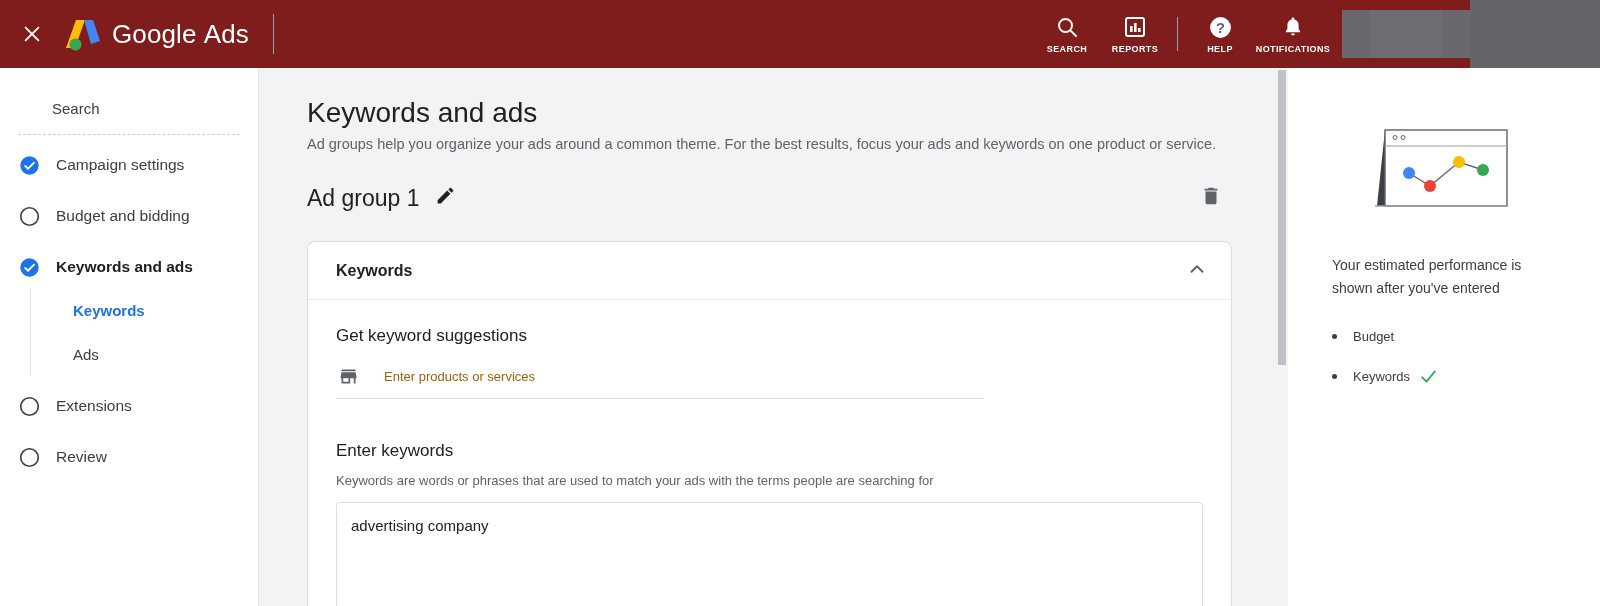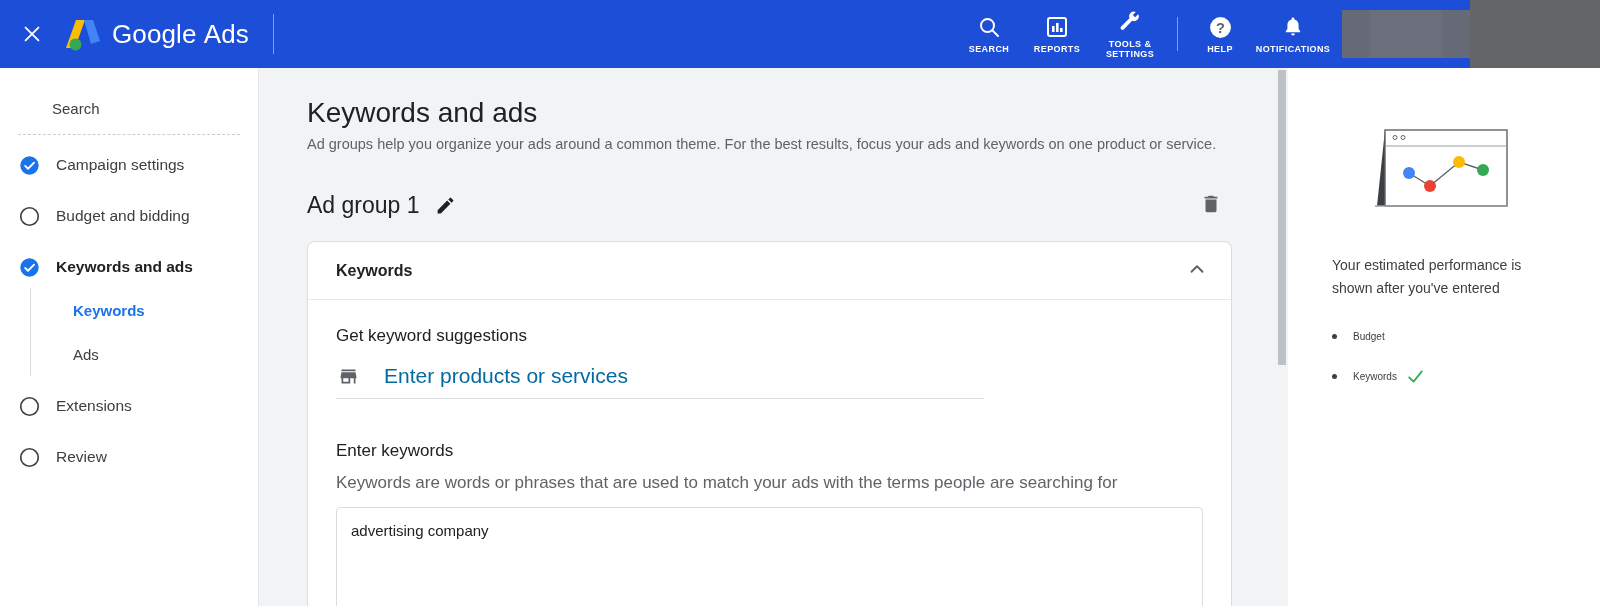--- a/index.html
+++ b/index.html
@@ -20,21 +20,21 @@
     height: 606px;
     overflow: hidden;
   }
 
   
   .topbar {
     position: absolute;
     top: 0; left: 0;
     width: 1600px;
     height: 68px;
-    background: #1d4ed8;
+    background: #7f1d1d;
     display: flex;
     align-items: center;
   }
 
   .close-btn {
     width: 44px;
     height: 44px;
     margin-left: 10px;
     display: flex;
     align-items: center;
@@ -235,21 +235,21 @@
     margin-top: 3px;
     font-size: 14.5px;
     color: #5f6368;
     line-height: 22px;
     max-width: 930px;
   }
 
   .adgroup-row {
     margin-top: 30px;
     display: flex;
-    align-items: flex-end;
+    align-items: flex-start;
     height: 34px;
   }
   .adgroup-name {
     font-size: 23px;
     color: #202124;
     white-space: nowrap;
   }
   .pencil-btn {
     margin-left: 14px;
     width: 24px; height: 24px;
@@ -314,33 +314,33 @@
     flex: none;
     margin-right: 24px;
     display: flex; align-items: center; justify-content: center;
   }
   .field-val {
     font-size: 15.5px;
     color: #202124;
     white-space: nowrap;
   }
   .field-ph {
-    font-size: 21px;
-    color: #0369a1;
+    font-size: 13px;
+    color: #a16207;
     white-space: nowrap;
   }
 
   .sec-title2 {
     margin-top: 42px;
     font-size: 17px;
     color: #202124;
   }
   .sec-sub {
     margin-top: 12px;
-    font-size: 17px;
+    font-size: 13px;
     color: #5f6368;
   }
 
   .kw-box {
     margin-top: 14px;
     border: 1px solid #dadce0;
     border-radius: 4px;
     height: 110px;
     padding: 13px 14px 0 14px;
     overflow: hidden;
@@ -388,21 +388,21 @@
   .rp-text {
     margin-top: 42px;
     font-size: 14px;
     color: #3c4043;
     line-height: 23px;
   }
   .rp-list { margin-top: 16px; }
   .rp-li {
     display: flex;
     align-items: center;
-    font-size: 10px;
+    font-size: 13px;
     color: #3c4043;
     height: 40px;
   }
   .rp-dot {
     width: 5px; height: 5px;
     border-radius: 50%;
     background: #3c4043;
     margin-right: 16px;
     flex: none;
   }
@@ -457,29 +457,20 @@
           <svg width="24" height="24" viewBox="0 0 24 24">
             <rect x="3" y="3" width="18" height="18" rx="2" fill="none" stroke="#ffffff" stroke-width="2"></rect>
             <rect x="7" y="11" width="2.6" height="6" fill="#ffffff"></rect>
             <rect x="11" y="8" width="2.6" height="9" fill="#ffffff"></rect>
             <rect x="15" y="13" width="2.6" height="4" fill="#ffffff"></rect>
           </svg>
         </span>
         <span class="tb-label">REPORTS</span>
       </div>
 
-      <div class="tb-item wide">
-        <span class="tb-icon">
-          <svg width="24" height="24" viewBox="0 0 24 24">
-            <path d="M20.5 4.5a4.8 4.8 0 0 1-6.4 6.2L6 19.2a2 2 0 0 1-2.9-2.8l8.4-8.2A4.8 4.8 0 0 1 17.8 1.9l-3 3 2.3 2.3 3-3c.2.4.3.8.4 1.3z" fill="#ffffff"></path>
-          </svg>
-        </span>
-        <span class="tb-label">TOOLS &amp;
-SETTINGS</span>
-      </div>
 
       <div class="tb-sep"></div>
 
       <div class="tb-item">
         <span class="tb-icon">
           <svg width="25" height="25" viewBox="0 0 24 24">
             <circle cx="12" cy="12" r="10" fill="#ffffff"></circle>
             <text x="12" y="17" font-size="14" font-family="Liberation Sans, sans-serif" font-weight="bold" text-anchor="middle" fill="#5f6368">?</text>
           </svg>
         </span>

